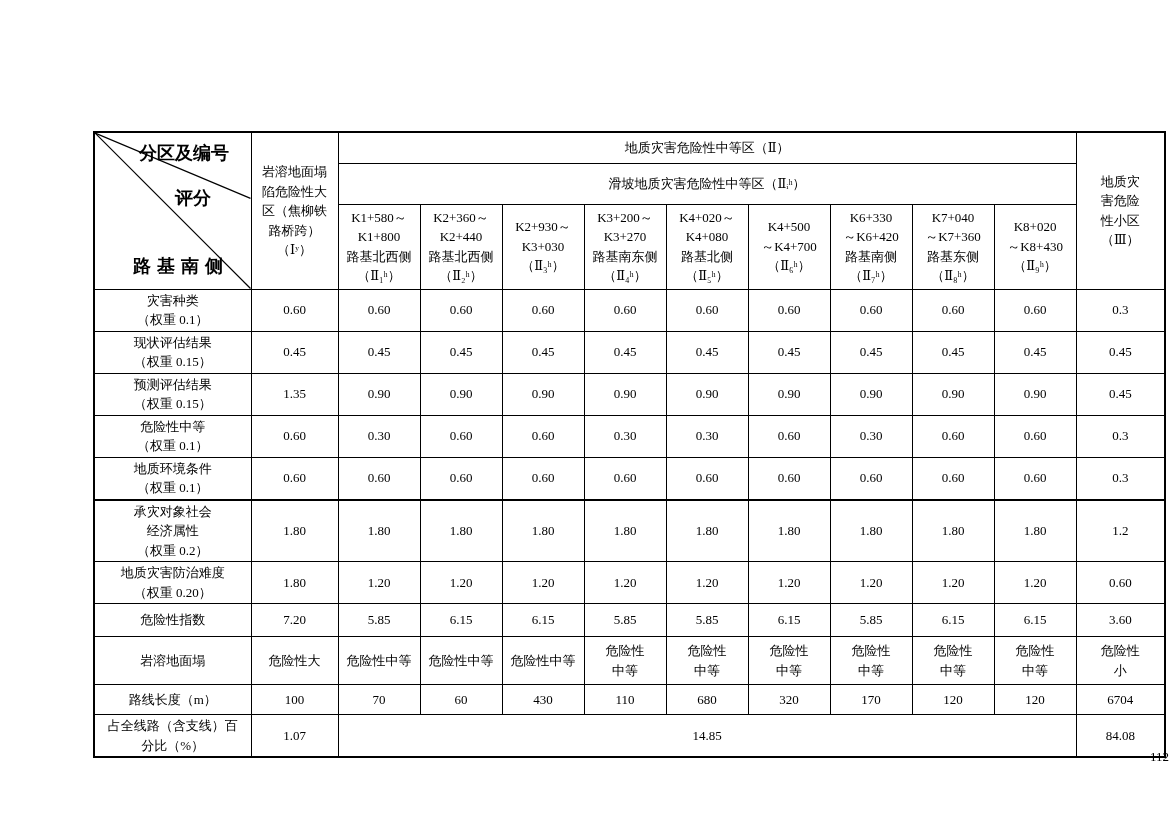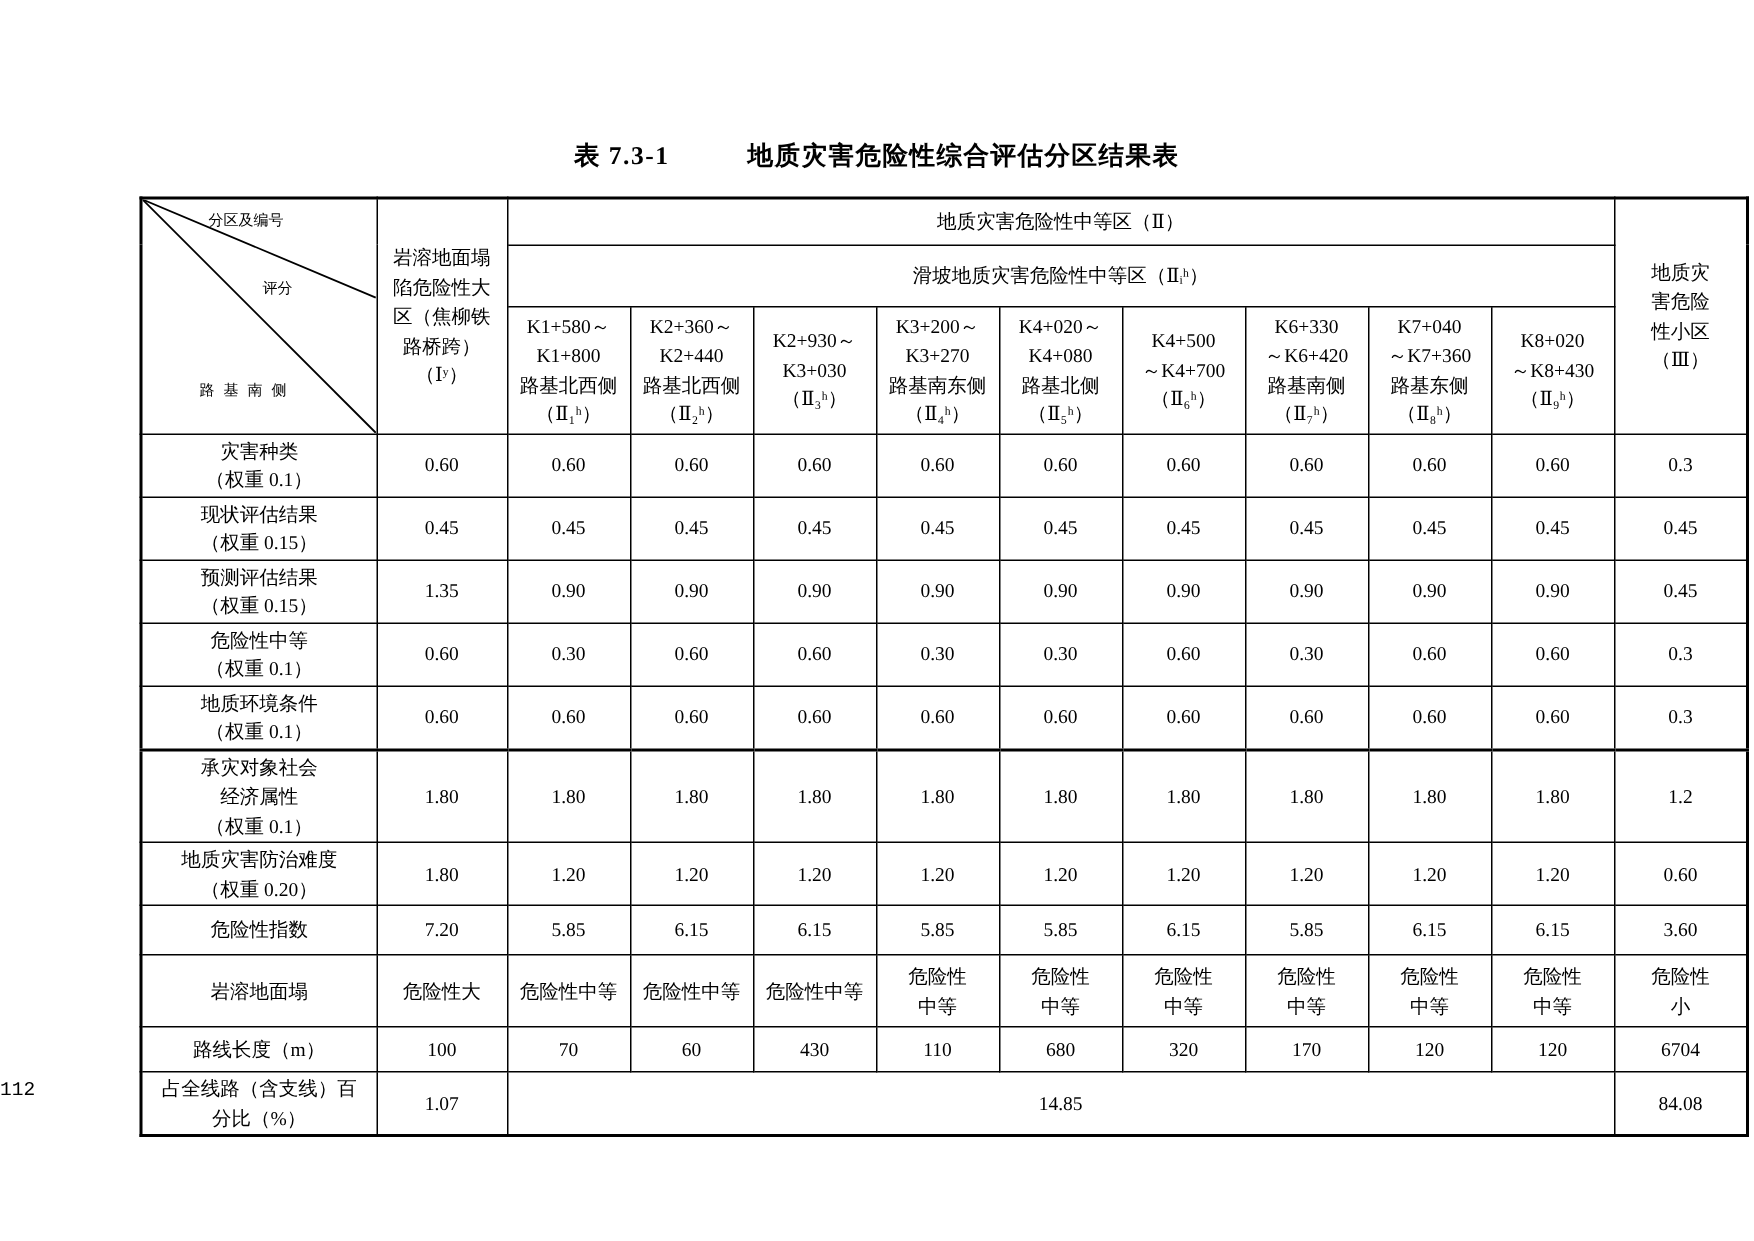--- a/index.html
+++ b/index.html
@@ -24,38 +24,34 @@
     text-align:center; vertical-align:middle;
     font-size:13px; line-height:1.5;
     white-space:pre-line; padding:1px 2px; overflow:hidden;
   }
   td.hdr { line-height:1.55; }
   td.val { vertical-align:top; padding-top:4px; line-height:1.25; }
   tr.heavy td { border-top-width:2px; }
   tr.grade td.val { vertical-align:middle; padding-top:1px; line-height:1.5; }
   td.corner { position:relative; padding:0; }
   td.corner svg { position:absolute; left:0; top:0; width:100%; height:100%; display:block; }
-  td.corner .lab { position:absolute; font-size:10px; white-space:nowrap; }
+  td.corner .lab { position:absolute; font-size:18px; white-space:nowrap;font-weight:bold; }
   .lab-top { left:44px; top:7px; }
   .lab-mid { left:80px; top:52px;text-align:center; }
   .lab-bot { left:38px; top:120px; letter-spacing:6px; }
   .pageno {
-    position:absolute; top:719px; left:0; width:1169px;
-    text-align:left; font-size:13px;font-family:Liberation Mono, monospace;
+    position:absolute; top:749px; left:0; width:1169px;
+    text-align:right; font-size:13px;
   }
 </style>
 </head>
 <body>
 
 <div class="page">
 
-  <div class="title">
-    <span>表 7.3-1</span>
-    <span>地质灾害危险性综合评估分区结果表</span>
-  </div>
 
   <table class="main">
     <colgroup>
       <col style="width:157px">
         <col style="width:87px">
       <col style="width:82px">
         <col style="width:82px">
         <col style="width:82px">
       <col style="width:82px">
         <col style="width:82px">
@@ -198,21 +194,21 @@
       <td class="val">0.60</td>
       <td class="val">0.60</td>
       <td class="val">0.60</td>
       <td class="val">0.60</td>
       <td class="val">0.60</td>
       <td class="val">0.3</td>
     </tr>
     <tr style="height:50px" class="heavy">
       <td class="lbl">承灾对象社会
 经济属性
-（权重 0.1）</td>
+（权重 0.2）</td>
       <td class="val">1.80</td>
       <td class="val">1.80</td>
       <td class="val">1.80</td>
       <td class="val">1.80</td>
       <td class="val">1.80</td>
       <td class="val">1.80</td>
       <td class="val">1.80</td>
       <td class="val">1.80</td>
       <td class="val">1.80</td>
       <td class="val">1.80</td>

